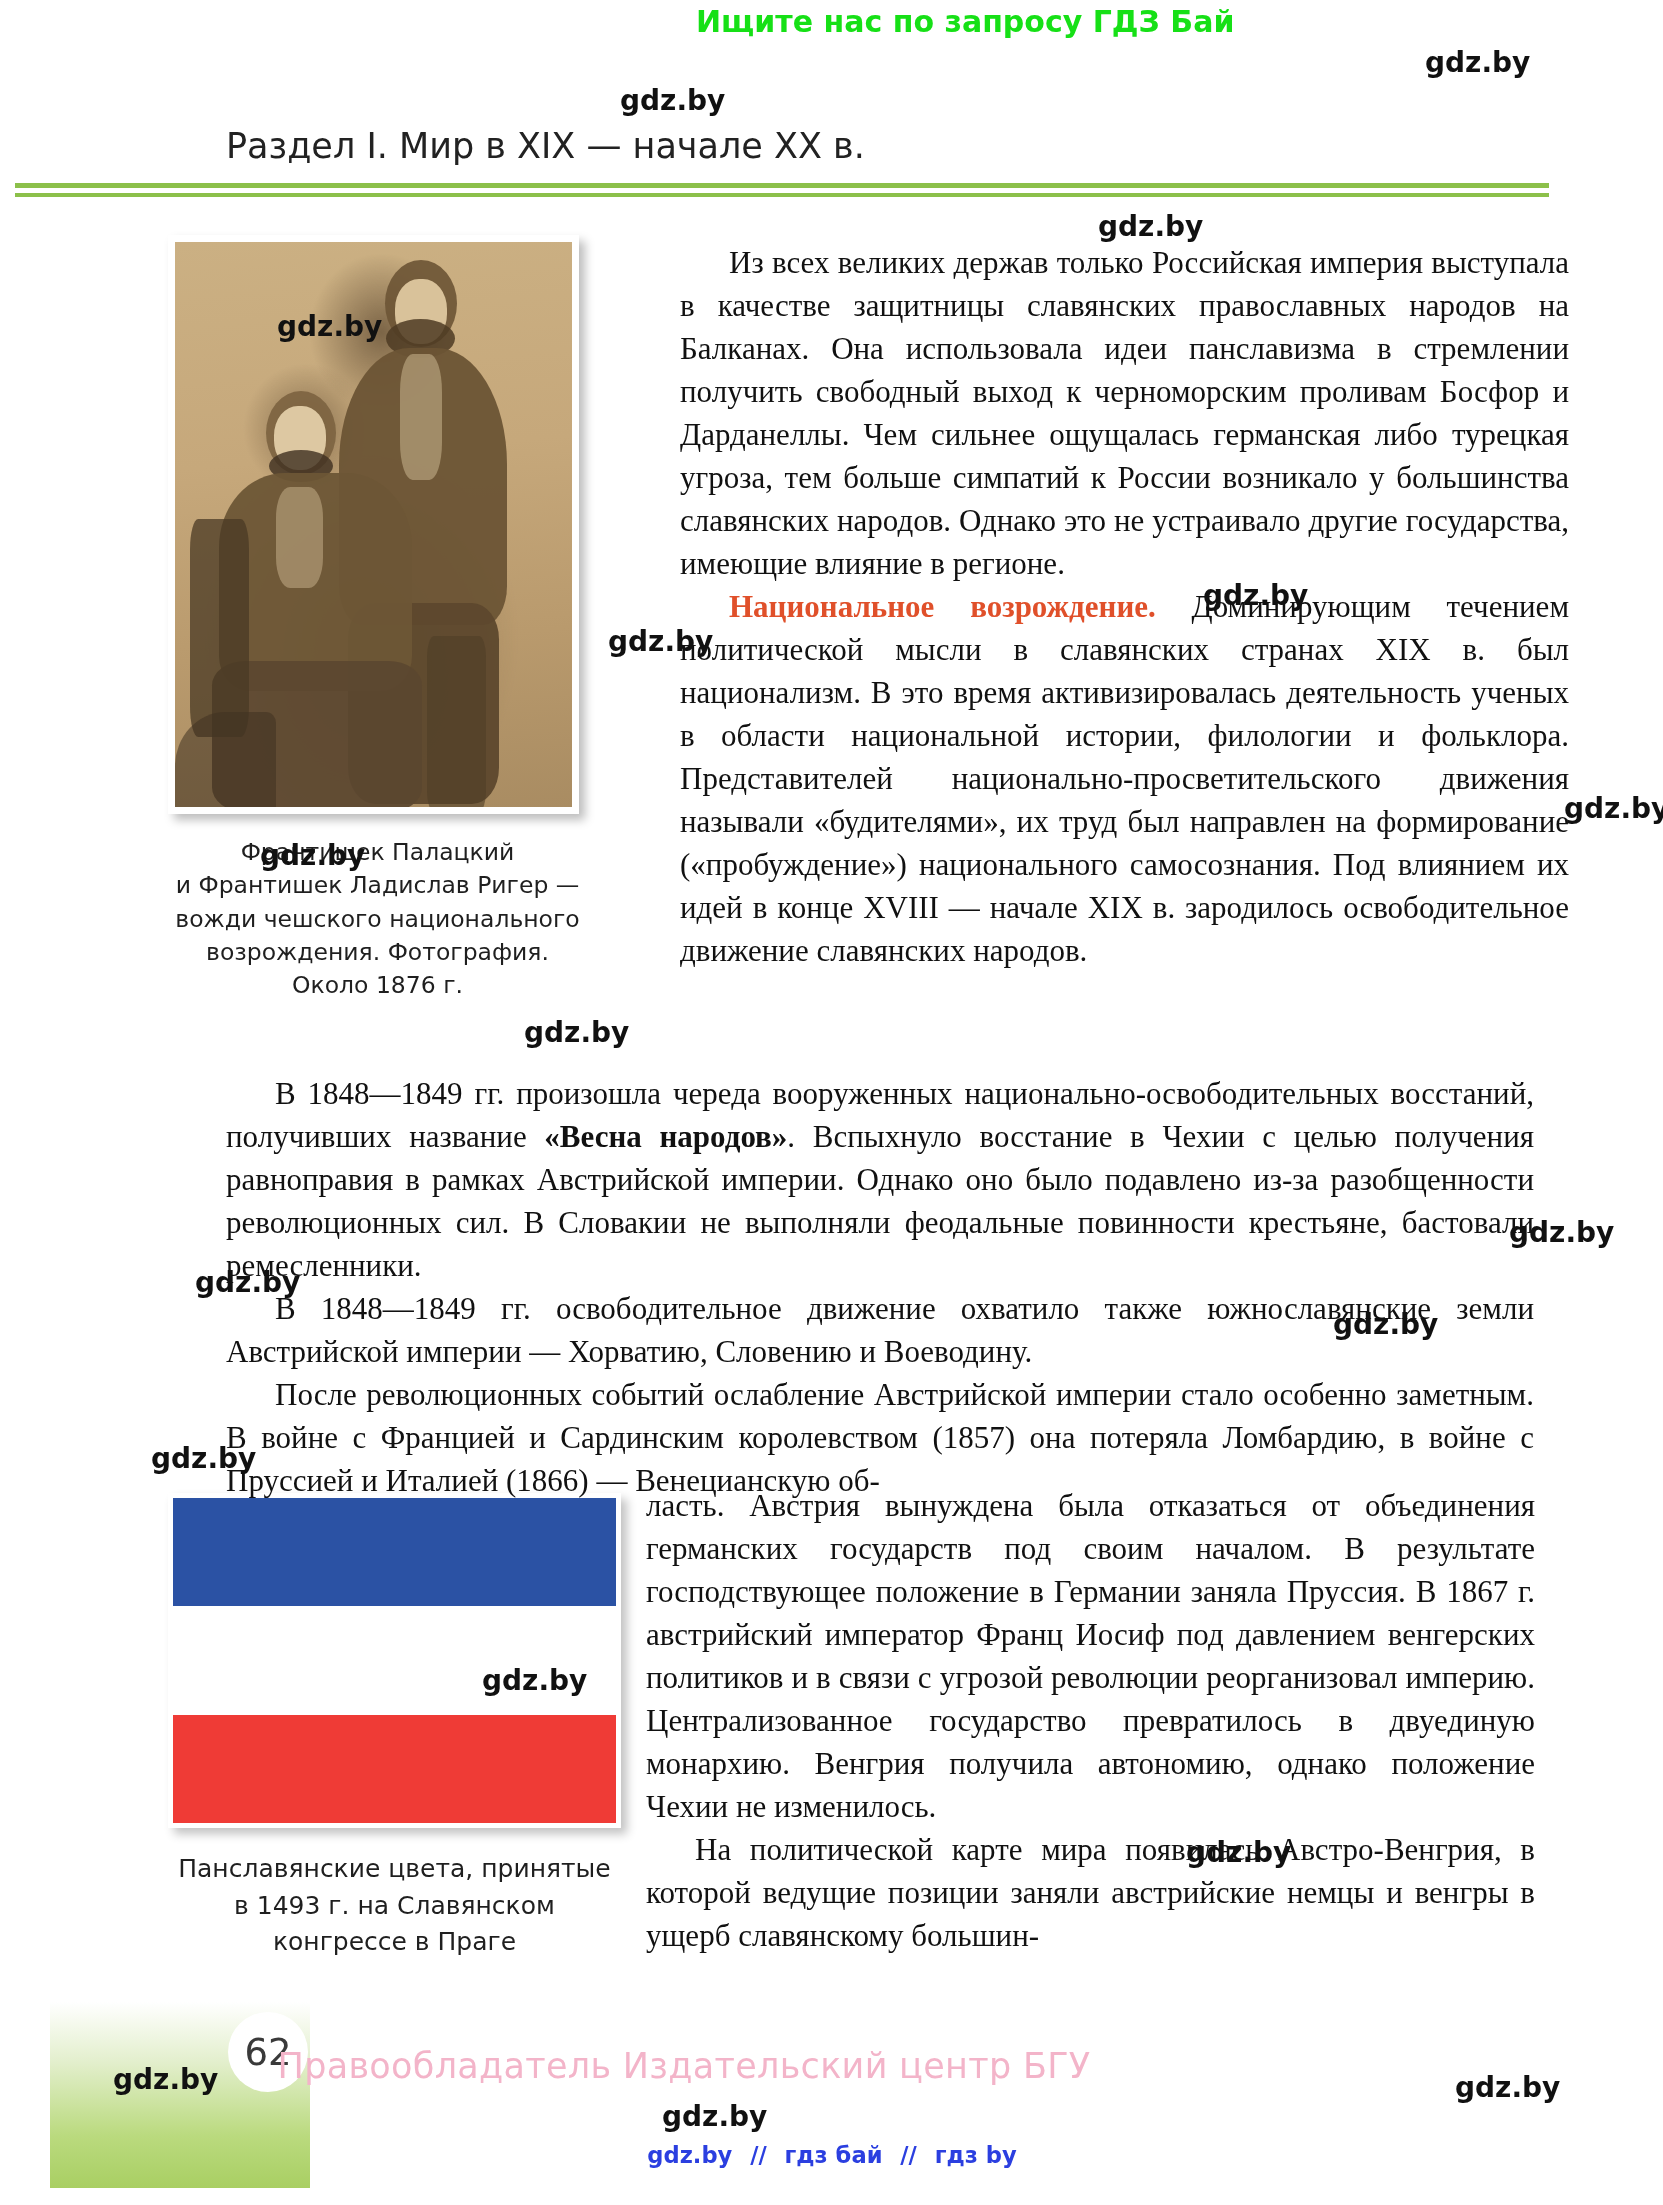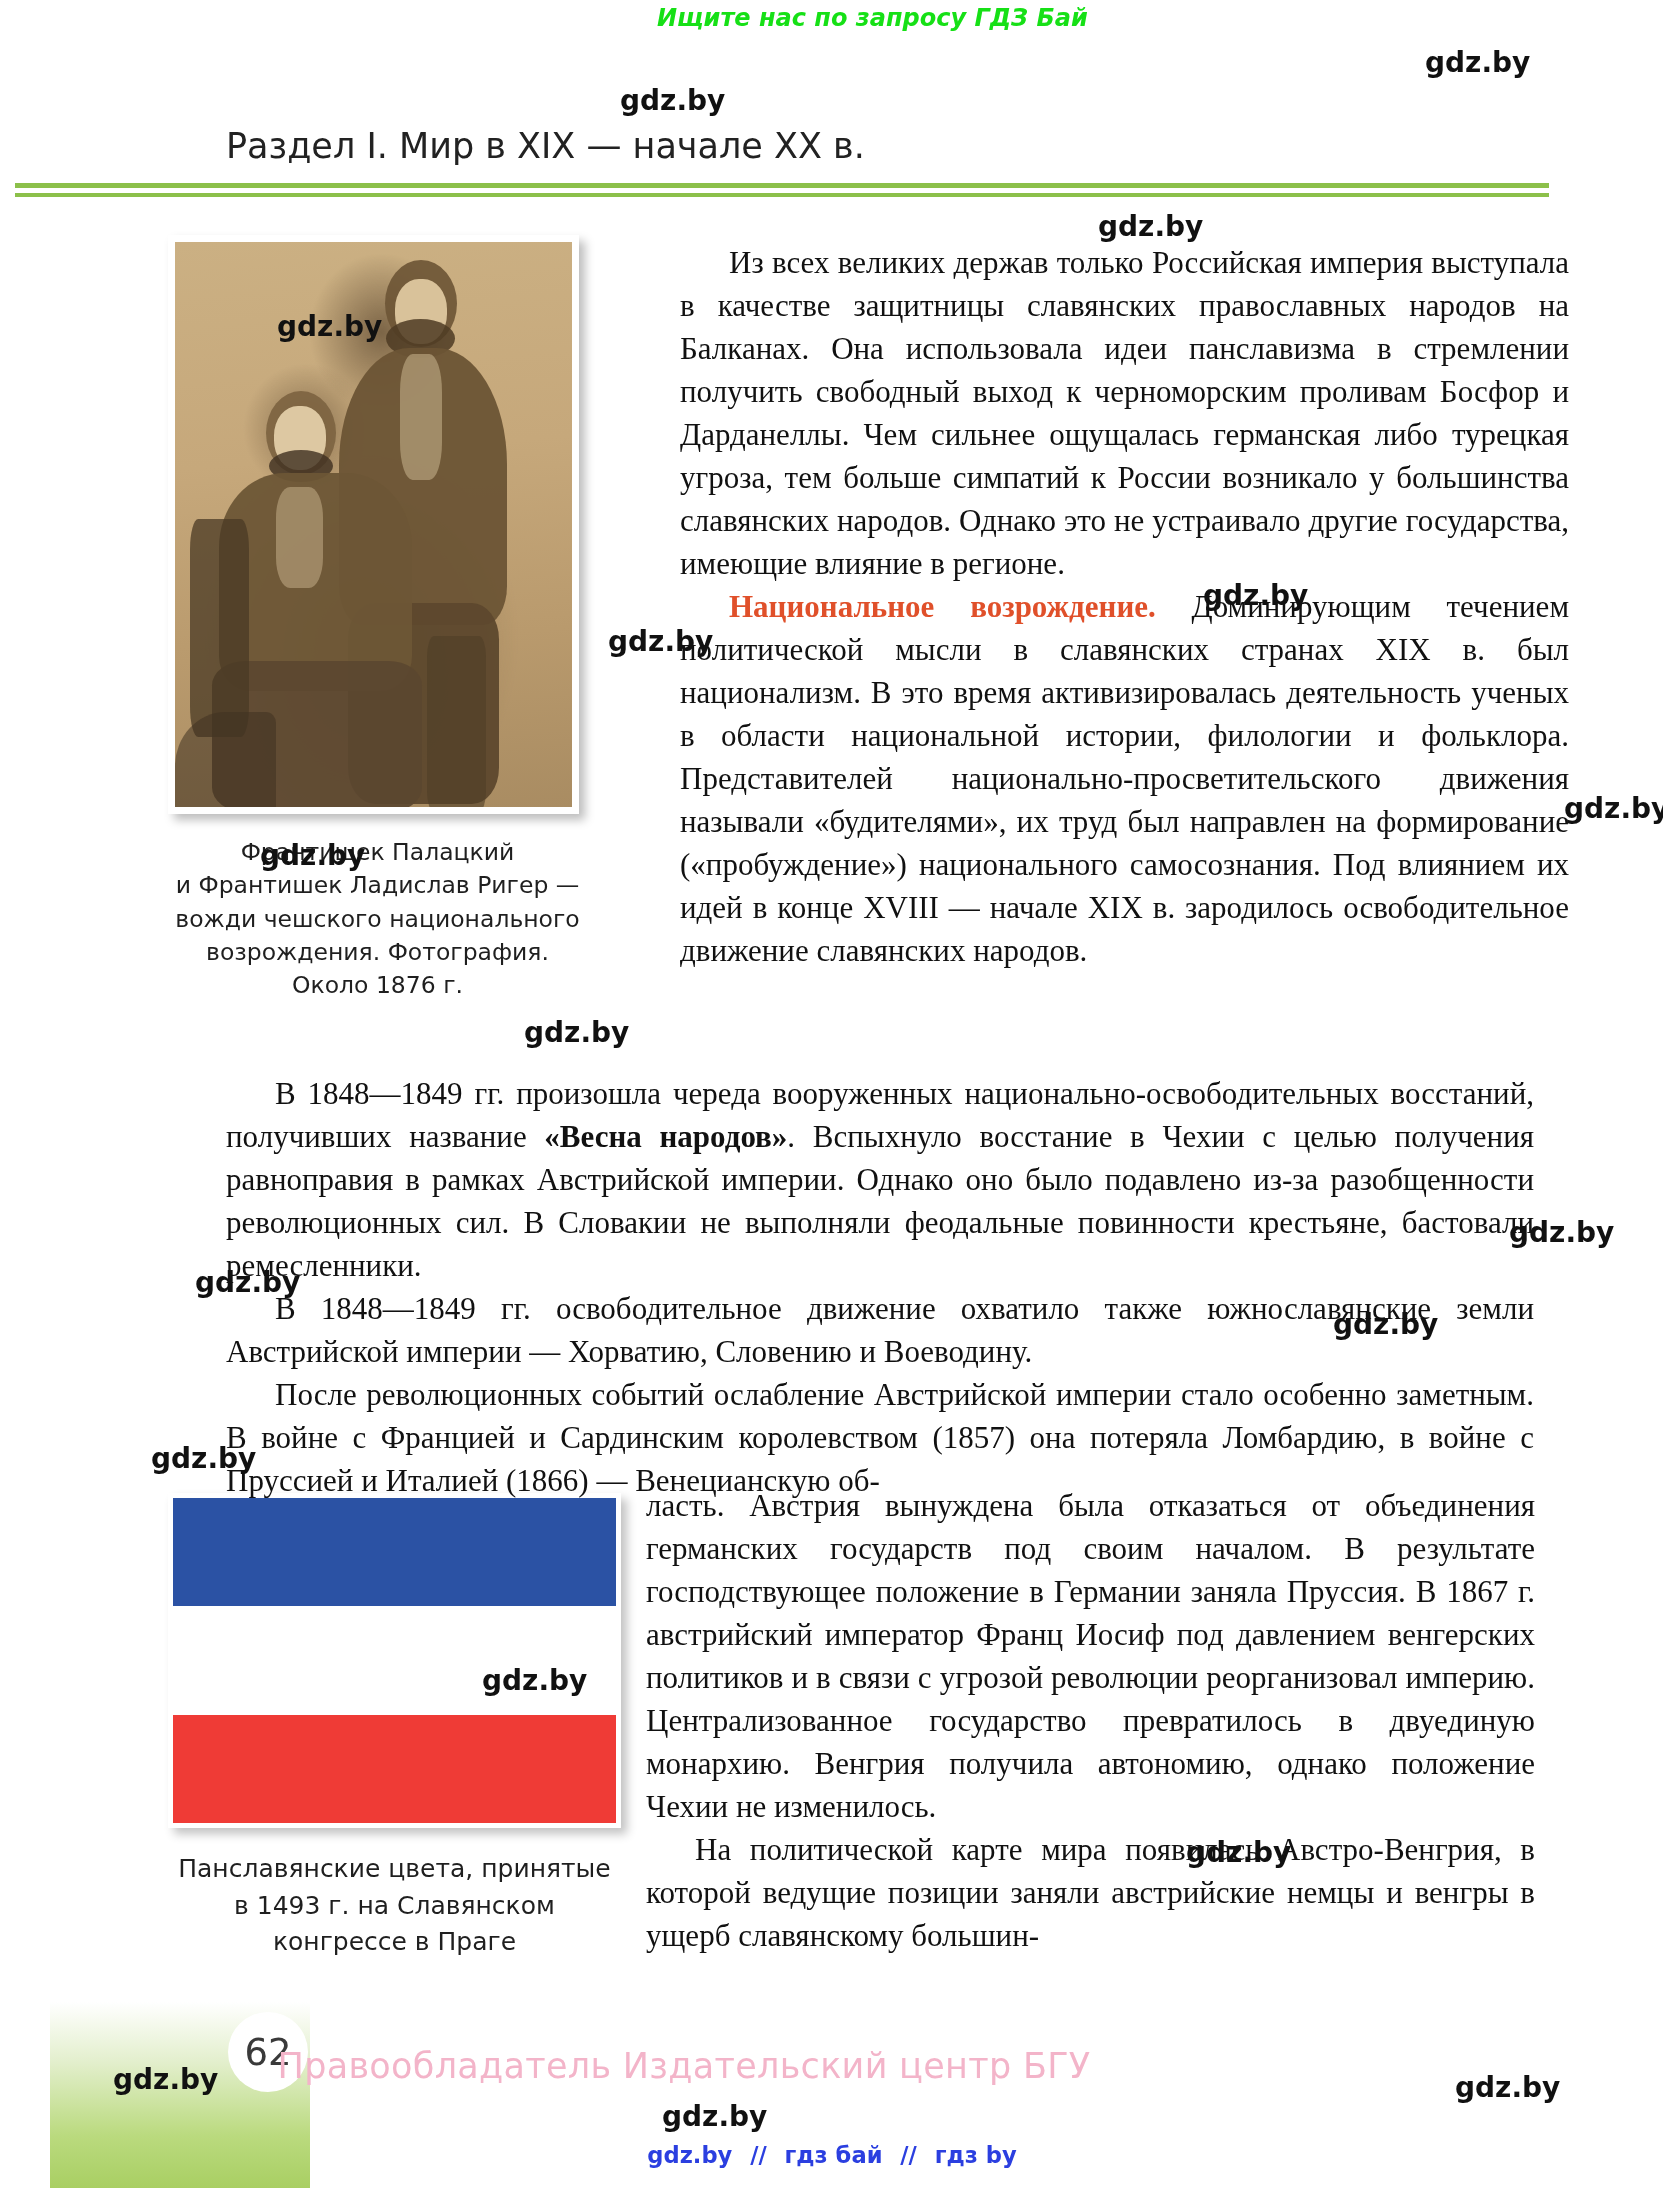--- a/index.html
+++ b/index.html
@@ -195,21 +195,21 @@
     font-weight: bold;
     color: #2b3fe0;
   }
   #footer-links span { margin: 0 5px; }
 </style>
 </head>
 <body>
 
 <div id="page">
 
-  <div class="wm-green" style="left:657px; top:4.2px; font-size:24px;font-style:italic;">Ищите нас по запросу ГДЗ Бай</div>
+  <div class="wm-green" style="left:696px; top:4.2px; font-size:30px;">Ищите нас по запросу ГДЗ Бай</div>
 
   <div id="runhead">Раздел I. Мир в XIX — начале XX в.</div>
 
   <div id="rule-wrap">
     <div class="rule-thick"></div>
     <div class="rule-gap"></div>
     <div class="rule-thin"></div>
   </div>
 
   <div id="photo-fig">

